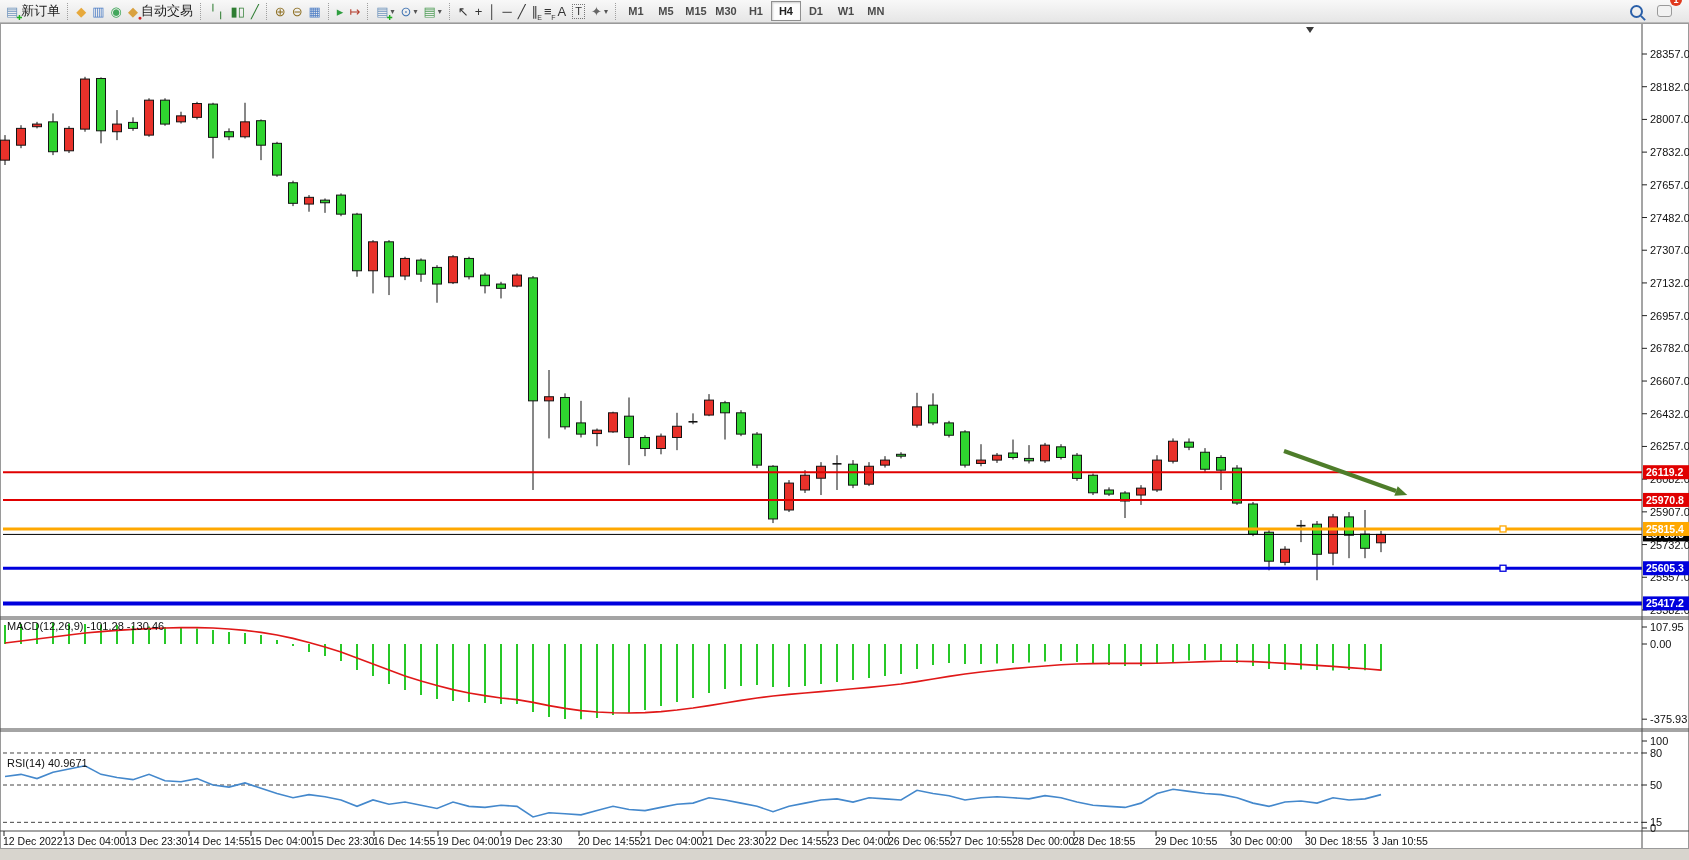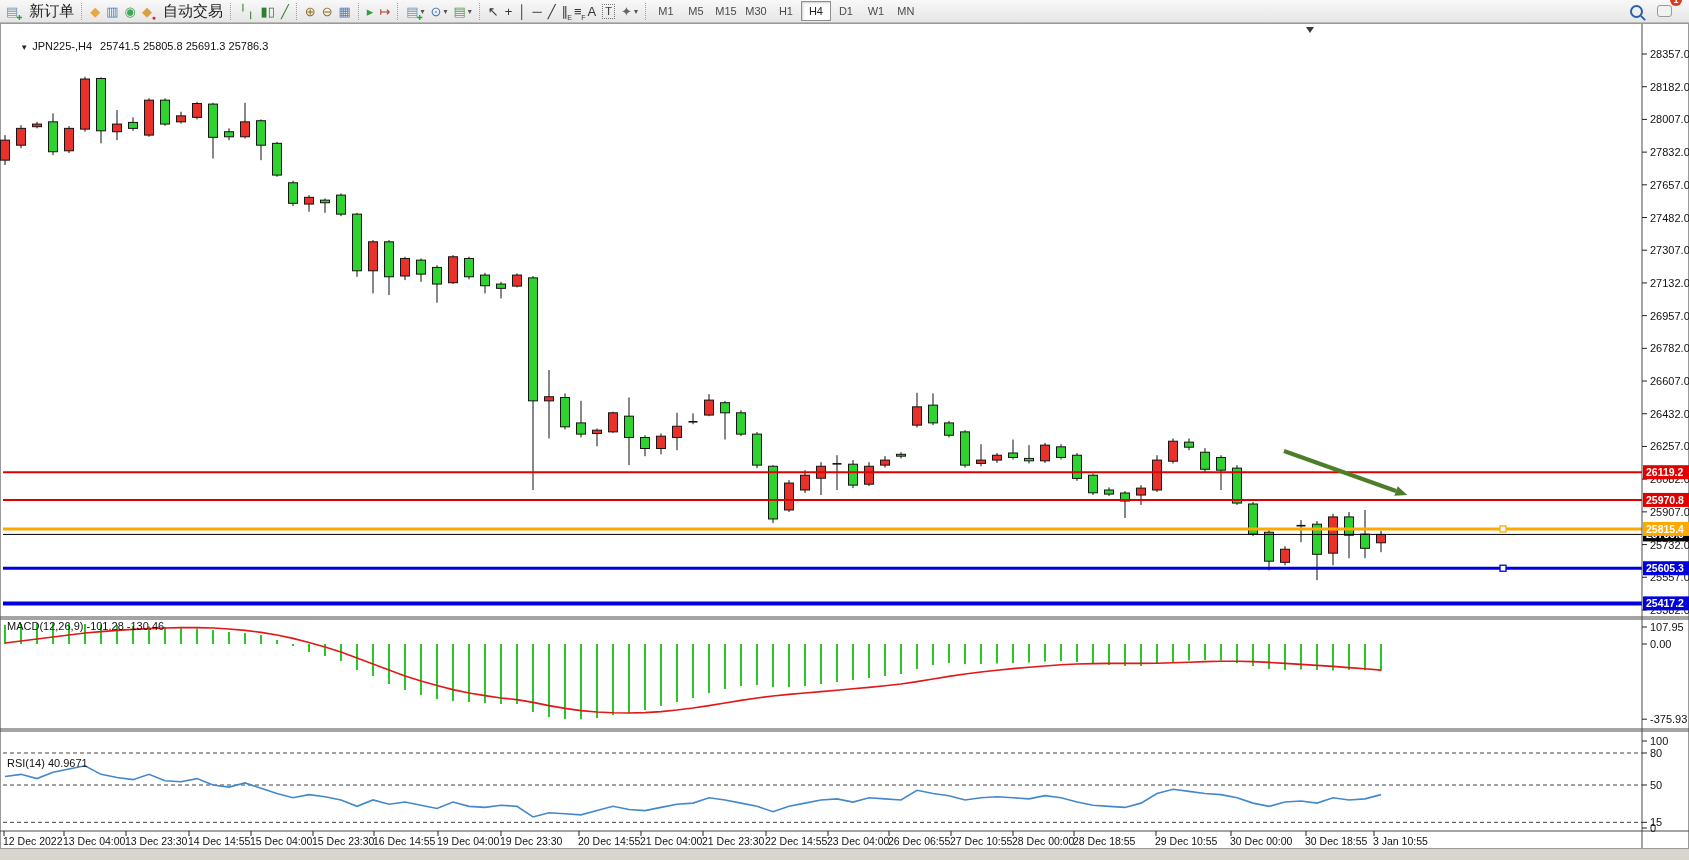--- a/index.html
+++ b/index.html
@@ -6,25 +6,25 @@
   #app{position:relative;width:1689px;height:860px;background:#fff;overflow:hidden;}
   
   #toolbar{position:absolute;left:0;top:0;width:1689px;height:23px;
     background:linear-gradient(#f8f8f8,#e6e6e6);border-bottom:1px solid #b9b9b9;
     display:flex;align-items:center;padding-left:3px;box-sizing:border-box;z-index:5;}
   .tsep{width:1px;height:17px;border-left:1px dotted #9f9f9f;margin:0 4px;}
   .tbtn{height:20px;display:flex;align-items:center;justify-content:center;
     padding:0 3px;border-radius:2px;color:#333;cursor:default;position:relative;}
   .tbtn .ico{font-size:13px;line-height:13px;position:relative;display:inline-block;}
   .tbtn .mini{position:absolute;right:-4px;bottom:-3px;font-size:7px;line-height:7px;}
-  .tbtn .blbl{font-size:15px;margin-left:11px;color:#1a1a1a;white-space:nowrap;}
+  .tbtn .blbl{font-size:13px;margin-left:3px;color:#1a1a1a;white-space:nowrap;}
   .tbtn .dd{font-size:8px;color:#555;margin-left:2px;}
   .tbtn.boxed .ico{border:1px dotted #777;padding:0 2px;font-size:11px;}
   .tf{height:18px;min-width:24px;display:flex;align-items:center;justify-content:center;
-    font-size:11px;font-weight:normal;color:#4a4a4a;padding:0 2px;border:1px solid transparent;}
+    font-size:11px;font-weight:bold;color:#4a4a4a;padding:0 2px;border:1px solid transparent;}
   .tf.active{background:#fdfdfd;border:1px solid #8f8f8f;box-shadow:inset 1px 1px 2px #cfcfcf;color:#222;}
   #tb-right{margin-left:auto;display:flex;align-items:center;margin-right:8px;gap:8px;}
   .magico{width:9px;height:9px;border:2px solid #2a5fa8;border-radius:50%;position:relative;display:inline-block;}
   .magico:after{content:"";position:absolute;width:6px;height:2px;background:#2a5fa8;
     transform:rotate(45deg);left:8px;top:10px;}
   .chatico{width:13px;height:10px;border:1.5px solid #9a9a9a;border-radius:3px;position:relative;
     background:#f2f2f2;display:inline-block;}
   .badge{position:absolute;right:-7px;top:-7px;background:#e03a1e;color:#fff;border-radius:50%;
     width:12px;height:12px;font-size:9px;font-weight:bold;display:flex;align-items:center;justify-content:center;}
   
@@ -557,19 +557,16 @@
         <text x="1155" y="845" font-size="10.5" font-family="Liberation Sans, sans-serif" fill="#111111">29 Dec 10:55</text>
         <line x1="1231" y1="831" x2="1231" y2="836" stroke="#222" stroke-width="1"></line>
         <text x="1230" y="845" font-size="10.5" font-family="Liberation Sans, sans-serif" fill="#111111">30 Dec 00:00</text>
         <line x1="1306" y1="831" x2="1306" y2="836" stroke="#222" stroke-width="1"></line>
         <text x="1305" y="845" font-size="10.5" font-family="Liberation Sans, sans-serif" fill="#111111">30 Dec 18:55</text>
         <line x1="1374" y1="831" x2="1374" y2="836" stroke="#222" stroke-width="1"></line>
         <text x="1373" y="845" font-size="10.5" font-family="Liberation Sans, sans-serif" fill="#111111">3 Jan 10:55</text>
       </g>
     </svg>
 
-  <div id="symline" class="ovl">
-    <span class="tri">▼</span><span>JPN225-,H4</span><span class="ohlc">25741.5 25805.8 25691.3 25786.3</span>
-  </div>
   <div id="macdlbl" class="ovl">MACD(12,26,9) -101.28 -130.46</div>
   <div id="rsilbl" class="ovl">RSI(14) 40.9671</div>
 
 </div>
 
 </body></html>

